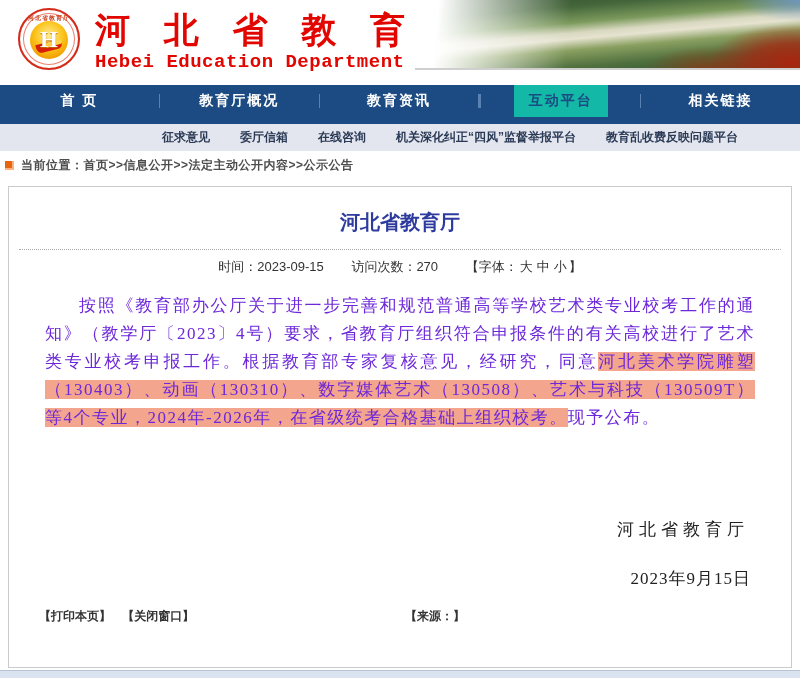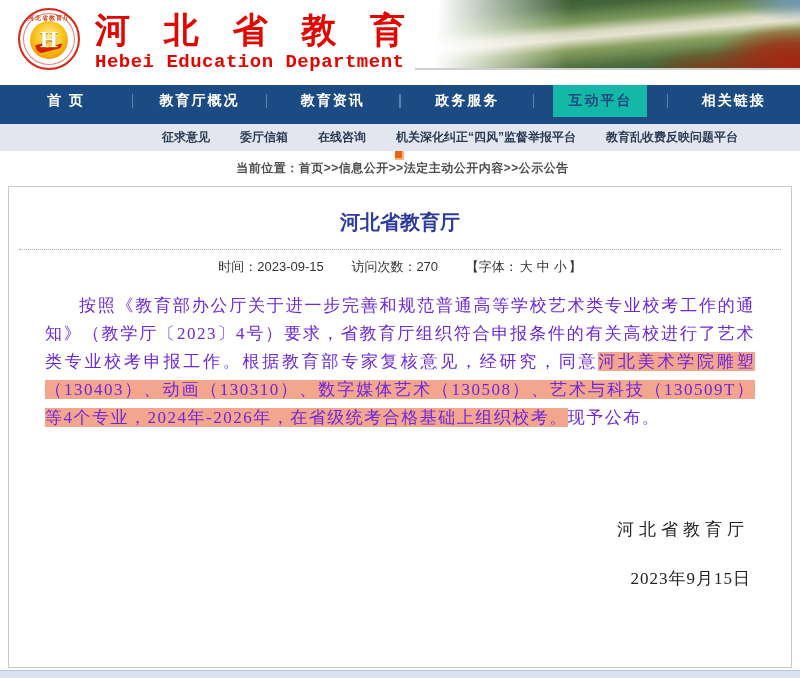--- a/index.html
+++ b/index.html
@@ -79,21 +79,21 @@
   .subnav {
     height:27px; background:#e3e6ef; display:flex; align-items:center;
     justify-content:flex-end; padding-right:62px; gap:30px;padding-left:41px;
   }
   .subnav-item {
     font-size:12px; font-weight:bold; color:#2a3a55; cursor:pointer; white-space:nowrap;
   }
 
   
   .breadcrumb {
-    height:29px; display:flex; align-items:center; padding-left:5px; background:#fff;flex-direction:column;
+    height:29px; display:flex; align-items:center; padding-left:5px; background:#fff;
   }
   .crumb-icon {
     width:9px; height:9px; background:#e8650f; display:inline-block; margin-right:7px;
     box-shadow: inset -2px -2px 0 #ffb37a;
   }
   .crumb-text { font-size:12px; font-weight:bold; color:#4d4d4d; letter-spacing:0.5px; }
 
   
   .content-box {
     position:absolute; left:8px; top:186px; width:784px; height:482px;
@@ -157,23 +157,20 @@
   <div class="nav-sep"></div>
   <div class="nav-item">
       <span class="nav-tab">教育厅概况</span>
     </div>
   <div class="nav-sep"></div>
   <div class="nav-item">
       <span class="nav-tab">教育资讯</span>
     </div>
   <div class="nav-sep"></div>
   <div class="nav-sep"></div>
-  <div class="nav-item">
-      <span class="nav-tab">政务服务</span>
-    </div>
   <div class="nav-sep"></div>
   <div class="nav-item active">
       <span class="nav-tab">互动平台</span>
     </div>
   <div class="nav-sep"></div>
   <div class="nav-item">
       <span class="nav-tab">相关链接</span>
     </div>
 </div>
 
@@ -199,15 +196,22 @@
     <span class="seg">时间：2023-09-15</span>
     <span class="seg">访问次数：270</span>
     <span class="seg"><span>【字体：</span><span class="fs">大</span><span class="fs">中</span><span class="fs">小</span><span>】</span></span>
   </div>
 
   <p class="art-body"><span>按照《教育部办公厅关于进一步完善和规范普通高等学校艺术类专业校考工作的通知》（教学厅〔2023〕4号）要求，省教育厅组织符合申报条件的有关高校进行了艺术类专业校考申报工作。根据教育部专家复核意见，经研究，同意</span><span class="hl">河北美术学院雕塑（130403）、动画（130310）、数字媒体艺术（130508）、艺术与科技（130509T）等4个专业，2024年-2026年，在省级统考合格基础上组织校考。</span><span>现予公布。</span></p>
 
   <div class="sig">河北省教育厅</div>
   <div class="sig-date">2023年9月15日</div>
 
+  <div class="box-footer">
+    <div class="left">
+      <span>【打印本页】</span>
+      <span>【关闭窗口】</span>
+    </div>
+    <div class="src">【来源：】</div>
+  </div>
 </div>
 
 <div class="bottom-strip"></div>
 
 </body></html>

